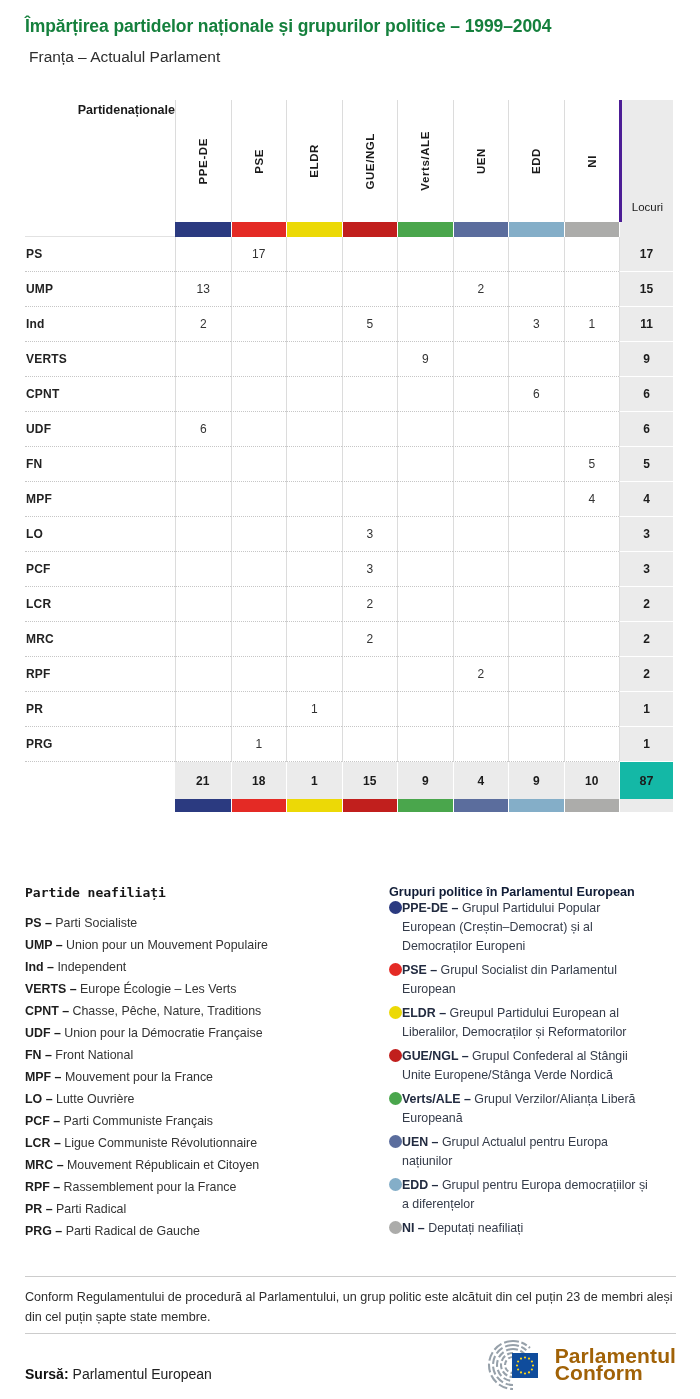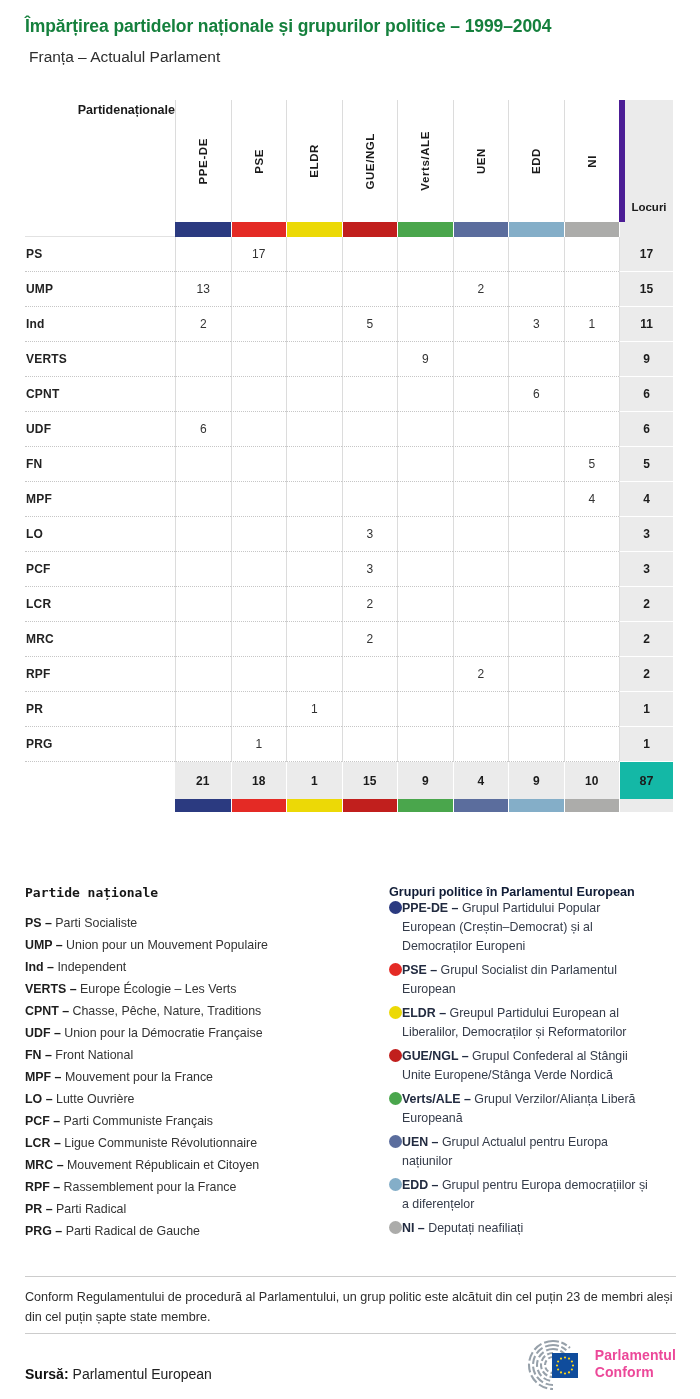--- a/index.html
+++ b/index.html
@@ -11,22 +11,22 @@
   .subtitle{position:absolute;left:29px;top:48px;font-size:15.5px;font-weight:400;color:#2e2e2e}
 
   .tbl{position:absolute;left:25px;top:100px;width:648px;display:grid;
        grid-template-columns:150px repeat(8,55.5px) 54px;
        grid-template-rows:122px 15px repeat(15,35px) 37px 13px;}
   .c-corner{display:flex;flex-direction:row;justify-content:flex-end;padding:0 0 13px 1px;
             font-weight:700;font-size:12.5px;line-height:20px;color:#1a1a1a}
   .c-head{display:flex;align-items:center;justify-content:center;border-left:1px solid #dcdcdc}
   .c-head span{writing-mode:vertical-rl;transform:rotate(180deg);font-size:11.5px;font-weight:700;
                letter-spacing:.6px;color:#1a1a1a;white-space:nowrap}
-  .c-locuri-head{background:#ebebeb;border-left:6px solid #4c1d95;display:flex;align-items:flex-end;
-                 justify-content:center;padding-bottom:9px;font-weight:700;font-size:11.5px;color:#1a1a1a}
+  .c-locuri-head{background:#ebebeb;border-left:3px solid #4c1d95;display:flex;align-items:flex-end;
+                 justify-content:center;padding-bottom:9px;font-weight:400;font-size:11.5px;color:#1a1a1a}
   .c-bar-label{border-bottom:1px solid #e2e2e2}
   .gapL{border-left:1px solid #fff}
   .c-locuri-fill,.c-locuri-fill2{background:#ebebeb}
   .c-label{font-weight:700;font-size:12px;color:#222;display:flex;align-items:center;
            padding-left:1px;letter-spacing:.2px;border-bottom:1px dotted #c6c6c6}
   .c-val{font-size:12px;color:#333;display:flex;align-items:center;justify-content:center;
          border-left:1px solid #dcdcdc;border-bottom:1px dotted #c6c6c6}
   .c-seat{background:#ebebeb;font-weight:700;font-size:12px;color:#1c1c1c;display:flex;align-items:center;
           justify-content:center;border-left:1px solid #dcdcdc;border-bottom:1px solid #fff}
   .c-tot{background:#ebebeb;font-weight:700;font-size:12px;color:#1c1c1c;display:flex;
@@ -46,21 +46,21 @@
   .gleg-text{font-size:12.4px;line-height:19px;color:#343b49;width:252px}
   .gleg-abbr{font-weight:700;color:#222b40}
 
   .rule{position:absolute;left:25px;width:651px;border-top:1px solid #ccc}
   .rule1{top:1276px}.rule2{top:1333px}
   .note{position:absolute;left:25px;top:1287px;width:655px;font-size:12.6px;line-height:20px;color:#2e2e2e}
   .source{position:absolute;left:25px;top:1366px;font-size:14px;color:#222}
   .source b{color:#0f0f0f}
   .source span{margin-left:4px}
   .eplogo{position:absolute;right:24px;top:1336px;display:flex;align-items:center;gap:9px}
-  .eplogo-text{font-weight:700;font-size:14px;line-height:17.5px;color:#ec4899;letter-spacing:.1px}
+  .eplogo-text{font-weight:700;font-size:21px;line-height:17.5px;color:#a16207;letter-spacing:.1px}
 </style>
 </head>
 <body>
 
 <div class="canvas">
 
   <div class="title">Împărțirea partidelor naționale și grupurilor politice – 1999–2004</div>
   <div class="subtitle">Franța – Actualul Parlament</div>
 
   <div class="tbl">
@@ -269,21 +269,21 @@
       <div class="c-bar2 gapL" style="background: rgb(236, 217, 6);"></div>
       <div class="c-bar2 gapL" style="background: rgb(193, 31, 29);"></div>
       <div class="c-bar2 gapL" style="background: rgb(74, 166, 76);"></div>
       <div class="c-bar2 gapL" style="background: rgb(91, 109, 157);"></div>
       <div class="c-bar2 gapL" style="background: rgb(132, 174, 200);"></div>
       <div class="c-bar2 gapL" style="background: rgb(172, 172, 170);"></div>
       <div class="c-locuri-fill2 gapL"></div>
     </div>
 
   <div class="pleg">
-    <div class="pleg-h">Partide naționale</div>
+    <div class="pleg-h">Partide neafiliați</div>
     <div>
         <div class="pleg-item"><span class="pleg-abbr">PS</span><span class="pleg-abbr"> – </span><span>Parti Socialiste</span></div>
         <div class="pleg-item"><span class="pleg-abbr">UMP</span><span class="pleg-abbr"> – </span><span>Union pour un Mouvement Populaire</span></div>
         <div class="pleg-item"><span class="pleg-abbr">Ind</span><span class="pleg-abbr"> – </span><span>Independent</span></div>
         <div class="pleg-item"><span class="pleg-abbr">VERTS</span><span class="pleg-abbr"> – </span><span>Europe Écologie – Les Verts</span></div>
         <div class="pleg-item"><span class="pleg-abbr">CPNT</span><span class="pleg-abbr"> – </span><span>Chasse, Pêche, Nature, Traditions</span></div>
         <div class="pleg-item"><span class="pleg-abbr">UDF</span><span class="pleg-abbr"> – </span><span>Union pour la Démocratie Française</span></div>
         <div class="pleg-item"><span class="pleg-abbr">FN</span><span class="pleg-abbr"> – </span><span>Front National</span></div>
         <div class="pleg-item"><span class="pleg-abbr">MPF</span><span class="pleg-abbr"> – </span><span>Mouvement pour la France</span></div>
         <div class="pleg-item"><span class="pleg-abbr">LO</span><span class="pleg-abbr"> – </span><span>Lutte Ouvrière</span></div>

